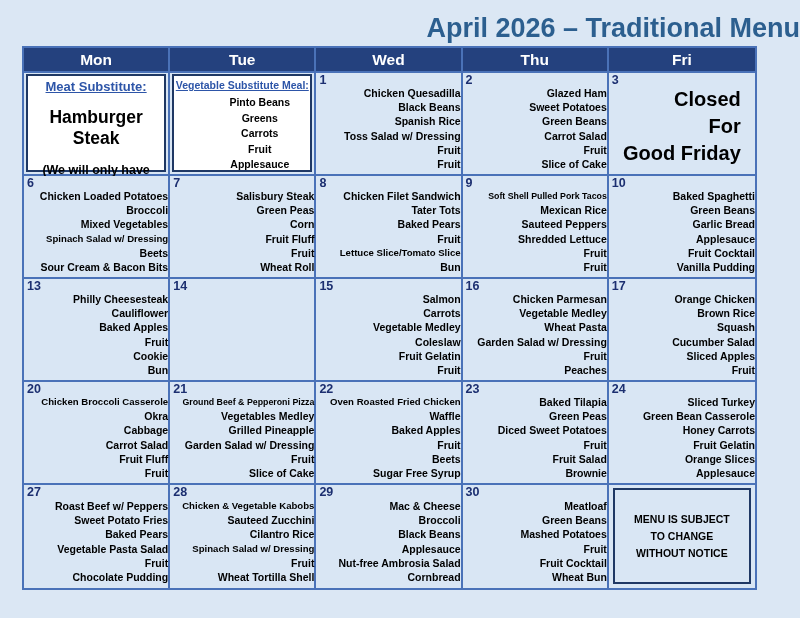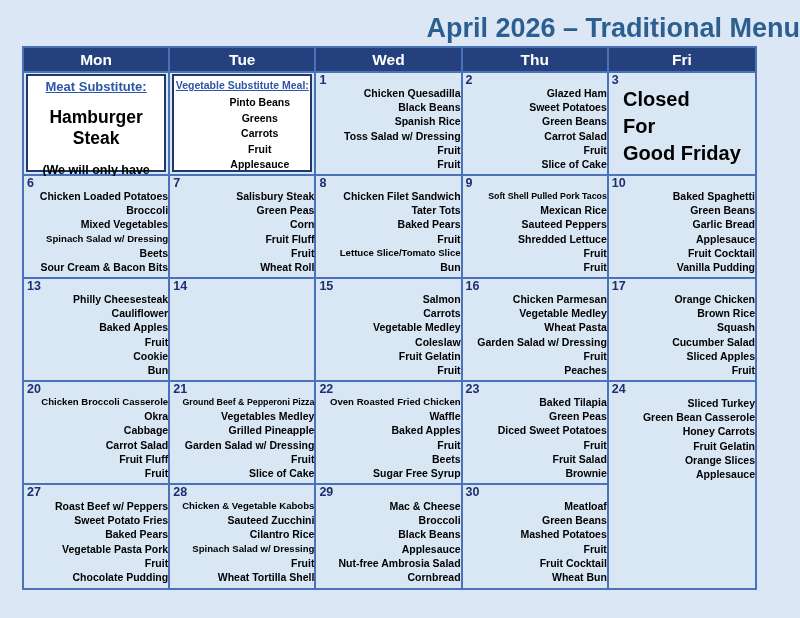--- a/index.html
+++ b/index.html
@@ -75,21 +75,21 @@
   }
   .meat-heading { font-size: 13px; }
   .veg-heading { font-size: 10.5px; }
   .meat-name { margin-top: 13px; font-size: 17.5px; }
   .meat-note { margin-top: 13px; font-size: 12.5px; line-height: 16.5px; white-space: pre-line; }
   .veg-items { margin-top: 4px; }
   .veg-items .item { line-height: 15.6px; padding-left: 35px; }
   .closed {
     position: absolute; left: 0; right: 0; top: 8px; bottom: 2px;
     display: flex; align-items: center; justify-content: center;
-    text-align: left;
+    text-align: right;
     font-size: 20px; line-height: 27px;
     white-space: pre-line;
     color: var(--item_text, #000000);
   }
   .noticebox {
     position: absolute; inset: 3px 4px 4px 4px;
     border: 2px solid var(--box_border, #1f3864);
     background: var(--cell_bg, #d9e6f4);
     display: flex; align-items: center; justify-content: center;
     text-align: center;
@@ -315,21 +315,21 @@
         <div class="item">Orange Slices</div>
         <div class="item">Applesauce</div>
       </div>
     </div>
     <div class="cell">
       <div class="daynum">27</div>
       <div class="items">
         <div class="item">Roast Beef w/ Peppers</div>
         <div class="item">Sweet Potato Fries</div>
         <div class="item">Baked Pears</div>
-        <div class="item">Vegetable Pasta Pork</div>
+        <div class="item">Vegetable Pasta Salad</div>
         <div class="item">Fruit</div>
         <div class="item">Chocolate Pudding</div>
       </div>
     </div>
     <div class="cell">
       <div class="daynum">28</div>
       <div class="items">
         <div class="item sm">Chicken &amp; Vegetable Kabobs</div>
         <div class="item">Sauteed Zucchini</div>
         <div class="item">Cilantro Rice</div>
@@ -353,13 +353,18 @@
       <div class="daynum">30</div>
       <div class="items">
         <div class="item">Meatloaf</div>
         <div class="item">Green Beans</div>
         <div class="item">Mashed Potatoes</div>
         <div class="item">Fruit</div>
         <div class="item">Fruit Cocktail</div>
         <div class="item">Wheat Bun</div>
       </div>
     </div>
+    <div class="cell">
+      <div class="noticebox">MENU IS SUBJECT
+TO CHANGE
+WITHOUT NOTICE</div>
+    </div>
   </div>
 
 </body></html>

